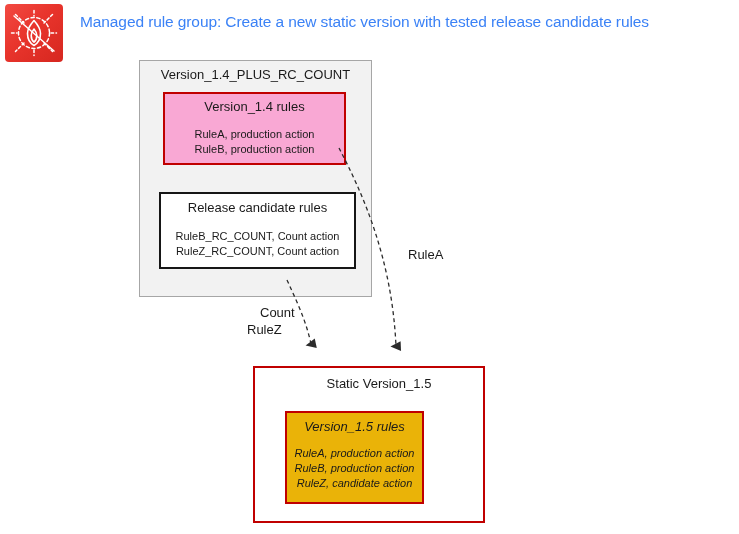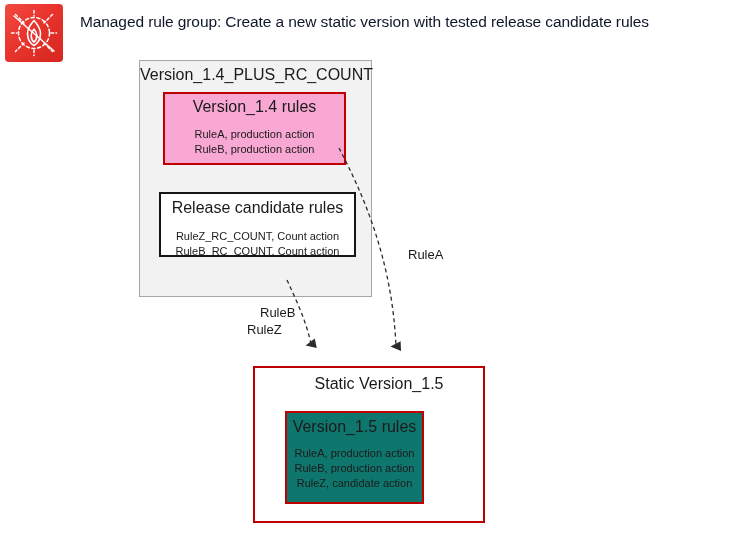--- a/index.html
+++ b/index.html
@@ -31,21 +31,21 @@
     border-radius: 4px;
   }
   #waf-icon svg { display: block; }
   #page-title {
     position: absolute;
     left: 80px;
     top: 12px;
     width: 645px;
     font-size: 15.5px;
     line-height: 20px;
-    color: #0f172a;
+    color: #3b82f6;
     white-space: nowrap;
     letter-spacing: -0.1px;
   }
 
   
   .box {
     position: absolute;
     box-sizing: border-box;
     text-align: center;
   }
@@ -62,43 +62,44 @@
     top: 92px;
     width: 183px;
     height: 73px;
     background: #f9a8d4;
     border: 2px solid #c00000;
   }
   #box-rc {
     left: 159px;
     top: 192px;
     width: 197px;
-    height: 65px;
+    height: 77px;
     background: #ffffff;
     border: 2px solid #161616;
   }
   #box-static-15 {
     left: 253px;
     top: 366px;
     width: 232px;
     height: 157px;
     background: #ffffff;
     border: 2px solid #c00000;
   }
   #box-v15 {
     left: 285px;
     top: 411px;
     width: 139px;
     height: 93px;
-    background: #0f766e;
+    background: #eab308;
     border: 2px solid #c00000;
+    font-style: italic;
   }
 
   .box-title {
-    font-size: 16px;
+    font-size: 13px;
     line-height: 14px;
     color: #1a1a1a;
     white-space: nowrap;
   }
   .box-line {
     font-size: 11px;
     line-height: 15px;
     color: #1a1a1a;
     white-space: nowrap;
   }
@@ -177,22 +178,22 @@
     <div class="box-title" id="v14-title">Version_1.4 rules</div>
     <div class="box-lines" id="v14-lines">
       <div class="box-line">RuleA, production action</div>
       <div class="box-line">RuleB, production action</div>
     </div>
   </div>
 
   <div class="box" id="box-rc">
     <div class="box-title" id="rc-title">Release candidate rules</div>
     <div class="box-lines" id="rc-lines">
+      <div class="box-line">RuleB_RC_COUNT, Count action</div>
       <div class="box-line">RuleZ_RC_COUNT, Count action</div>
-      <div class="box-line">RuleB_RC_COUNT, Count action</div>
     </div>
   </div>
 
   <div class="box" id="box-static-15">
     <div class="box-title" id="static15-title">Static Version_1.5</div>
   </div>
 
   <div class="box" id="box-v15">
     <div class="box-title" id="v15-title">Version_1.5 rules</div>
     <div class="box-lines" id="v15-lines">
@@ -208,16 +209,16 @@
         <path d="M0.5,0.5 L8,0.5 L4.25,8.5 Z" fill="#2b2b2b"></path>
       </marker>
     </defs>
 
     <path d="M339,148 C 362,192 392,258 396,346" fill="none" stroke="#2b2b2b" stroke-width="1.3" stroke-dasharray="4 3.2" marker-end="url(#arrowhead)"></path>
 
     <path d="M287,280 C 296,300 306,320 311,344" fill="none" stroke="#2b2b2b" stroke-width="1.3" stroke-dasharray="4 3.2" marker-end="url(#arrowhead)"></path>
   </svg>
 
   <div class="arrow-label" id="label-rulea">RuleA</div>
-  <div class="arrow-label" id="label-ruleb">RuleB</div>
+  <div class="arrow-label" id="label-ruleb">Count</div>
   <div class="arrow-label" id="label-rulez">RuleZ</div>
 
 </div>
 
 </body></html>

